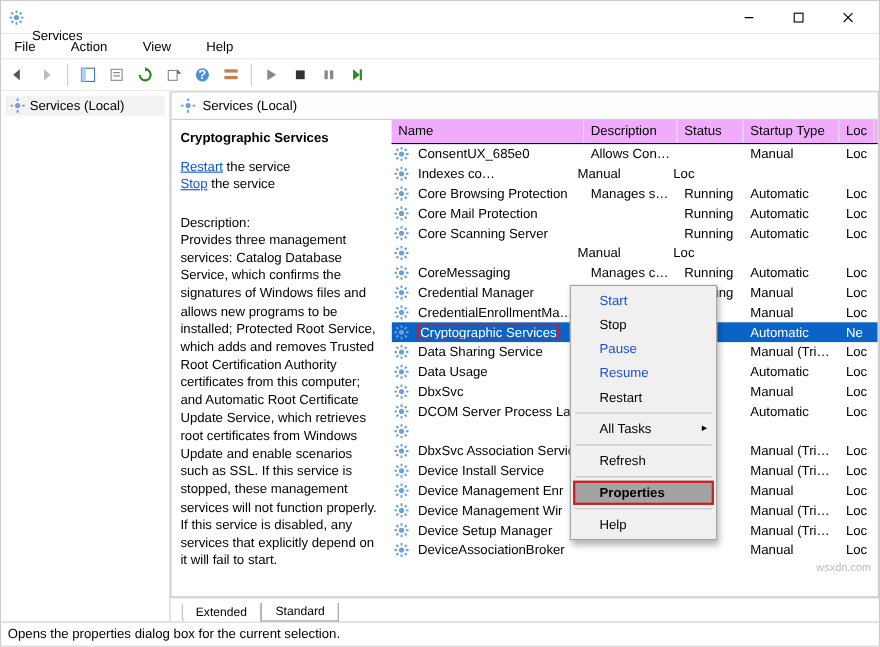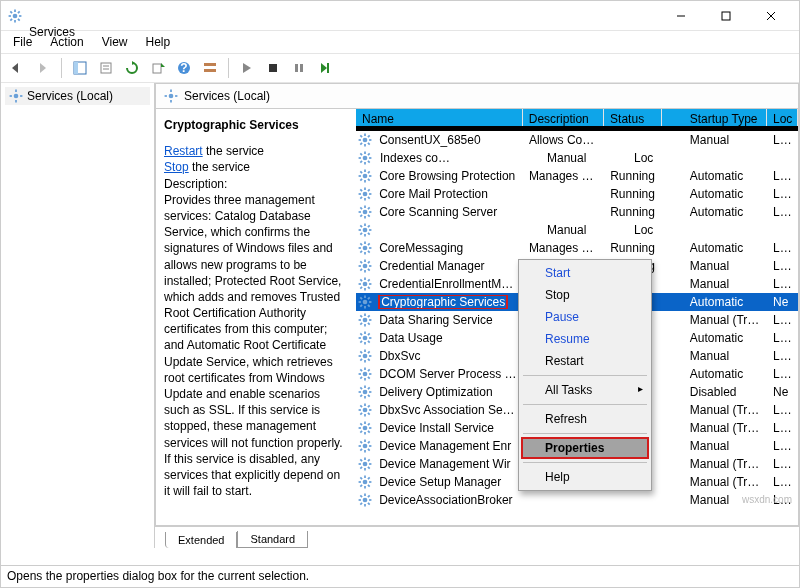--- a/index.html
+++ b/index.html
@@ -2,62 +2,62 @@
 <html><head>
 <meta charset="utf-8">
 <style>
   * { box-sizing: border-box; font-family: "Segoe UI", Tahoma, sans-serif; font-size: 12px; }
   html,body { margin:0; padding:0; width:800px; height:588px; background:#fff; color:#000; overflow:hidden; }
   .window { width:800px; height:588px; display:flex; flex-direction:column; border:1px solid #ccc; }
   .titlebar { height:30px; display:flex; align-items:center; padding:0 6px; border-bottom:1px solid #e5e5e5; }
   .titlebar .icon-slot { width:16px; height:16px; margin-right:6px; display:flex; align-items:center; justify-content:center; }
   .titlebar .title { flex:1;margin-top:32px; }
   .winbtn { width:45px; height:28px; display:flex; align-items:center; justify-content:center; }
-  .menubar { height:22px; display:flex; align-items:center; padding:0 4px; gap:2px; }
+  .menubar { height:22px; display:flex; align-items:center; padding:0 4px; gap:16px; }
   .menubar span { padding:2px 8px; }
   .toolbar { height:30px; border-top:1px solid #e5e5e5; border-bottom:1px solid #e5e5e5; display:flex; align-items:center; padding:0 4px; gap:2px; }
   .tbtn { width:24px; height:24px; display:flex; align-items:center; justify-content:center; border:1px solid transparent; }
   .tsep { width:1px; height:20px; background:#ccc; margin:0 4px; }
   .body { flex:1; display:flex; min-height:0; }
   .navpane { width:154px; border-right:1px solid #ccc; background:#fff; padding:4px; }
   .navitem { display:flex; align-items:center; gap:4px; padding:2px 4px; background:#f2f2f2; }
   .detailpane { flex:1; display:flex; flex-direction:column; min-width:0; }
   .pane-header { height:26px; border:1px solid #ccc; margin:0 0 0 0; display:flex; align-items:center; padding:0 8px; gap:6px; background:#fdfdfd; }
   .pane-body { flex:1; display:flex; border:1px solid #ccc; border-top:none; min-height:0; overflow:hidden; }
   .leftcol { width:200px; padding:8px 10px 8px 8px; font-size:12px; line-height:1.35; overflow:hidden; }
   .leftcol h3 { margin:0 0 10px 0; font-size:12px; font-weight:700; }
   .leftcol a { color:#0b57d0; text-decoration:underline; cursor:pointer; }
-  .leftcol .desc-label { }
+  .leftcol .desc-label { margin-top:18px; }
   .listcol { flex:1; display:flex; flex-direction:column; min-width:0; position:relative; }
-  .colheads { height:22px; display:flex; border-bottom:5px solid #000000; background:#0ea5e9; }
+  .colheads { height:22px; display:flex; border-bottom:1px solid #000000; background:#f0abfc; }
   .colheads div { padding:3px 6px; border-right:1px solid #e3e3e3; overflow:hidden; white-space:nowrap; }
   .c-name { width:175px; }
   .c-desc { width:85px; }
   .c-status { width:60px; }
-  .c-start { width:87px;margin-left:22px; }
+  .c-start { width:87px; }
   .c-log { width:32px; }
   .rows { flex:1; overflow:hidden; position:relative; }
   .row { height:18px; display:flex; align-items:center; white-space:nowrap; }
   .row > div { overflow:hidden; text-overflow:ellipsis; padding:0 6px; }
   .row .iconcell { width:18px; padding:0 0 0 2px; display:flex; align-items:center; }
   .row .rn-name { width:157px; }
   .row.selected { background:#0a64c8; color:#fff; }
   .row.selected .rn-name-wrap { outline:2px solid #d21c1c; outline-offset:-1px; }
   .contextmenu { position:absolute; top:150px; left:162px; width:134px; background:#f0f0f0; border:1px solid #a0a0a0; box-shadow:2px 4px 6px rgba(0,0,0,.3); padding:2px; z-index:50; }
   .cm-item { padding:4px 20px 4px 24px; position:relative; }
   .cm-item.disabled { color:#1d4ed8; }
   .cm-item.sub::after { content:"▸"; position:absolute; right:6px; top:4px; font-size:10px; }
   .cm-item.highlight { background:#a3a3a3; outline:2px solid #d21c1c; outline-offset:-2px; font-weight:700; }
   .cm-sep { height:1px; background:#c0c0c0; margin:3px 2px; }
   .tabs { height:22px; display:flex; align-items:flex-end; padding-left:10px; gap:0; border-top:1px solid #ccc; }
   .tab { padding:2px 12px; border:1px solid #999; border-top:none; border-bottom:none; background:#fff; font-size:11px; position:relative; }
   .tab:first-child { border-bottom-left-radius:4px;padding-left:12px; }
   .tab.active { border-bottom:1px solid #999; }
   .tabs::before { content:""; position:absolute; }
-  .statusbar { height:22px; border-top:1px solid #ccc; padding:3px 6px; font-size:12px;margin-top:17px; }
+  .statusbar { height:22px; border-top:1px solid #ccc; padding:3px 6px; font-size:12px; }
   svg.gear { width:14px; height:14px; }
   .watermark { position:absolute; right:6px; bottom:20px; font-size:10px; color:#bbb; pointer-events:none; }
 </style>
 </head>
 <body>
 
 <div class="window">
 
   <div class="titlebar">
     <span class="icon-slot">
@@ -537,21 +537,20 @@
                       <line x1="12" y1="19" x2="12" y2="23"></line>
                       <line x1="1" y1="12" x2="5" y2="12"></line>
                       <line x1="19" y1="12" x2="23" y2="12"></line>
                       <line x1="4" y1="4" x2="7" y2="7"></line>
                       <line x1="17" y1="17" x2="20" y2="20"></line>
                       <line x1="4" y1="20" x2="7" y2="17"></line>
                       <line x1="17" y1="7" x2="20" y2="4"></line>
                     </g>
                   </svg>
                 </div>
-                <div class="rn-name">Delivery Optimization</div>
                 <div class="c-desc"></div>
                 <div class="c-status"></div>
                 <div class="c-start">Disabled</div>
                 <div class="c-log">Ne</div>
               </div>
               <div class="row">
                 <div class="iconcell">
                   <svg class="gear" viewBox="0 0 24 24" width="13" height="13">
                     <circle cx="12" cy="12" r="4" fill="#6aa0d8"></circle>
                     <g stroke="#6aa0d8" stroke-width="3">

